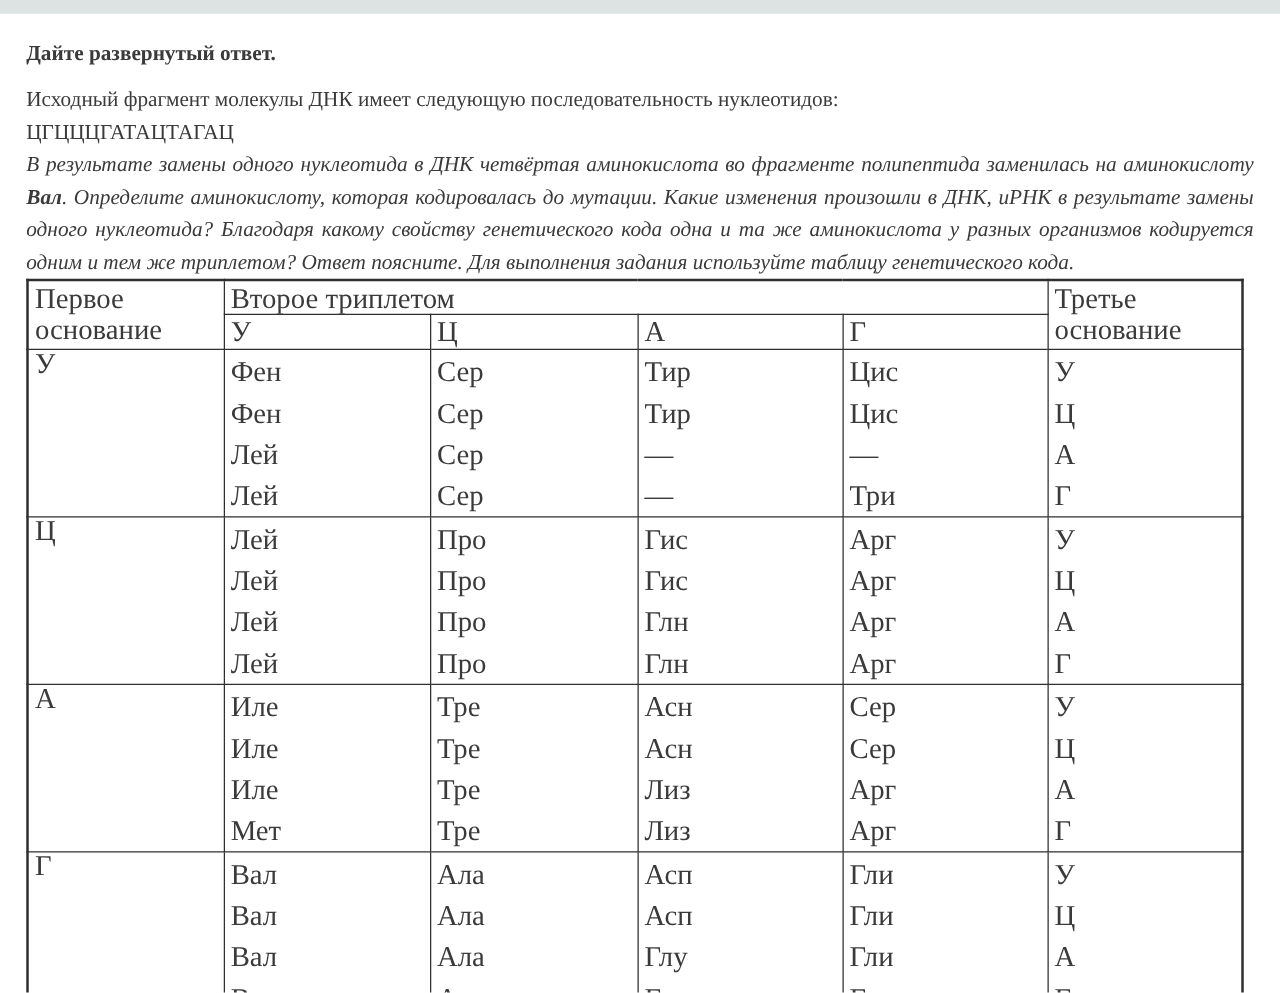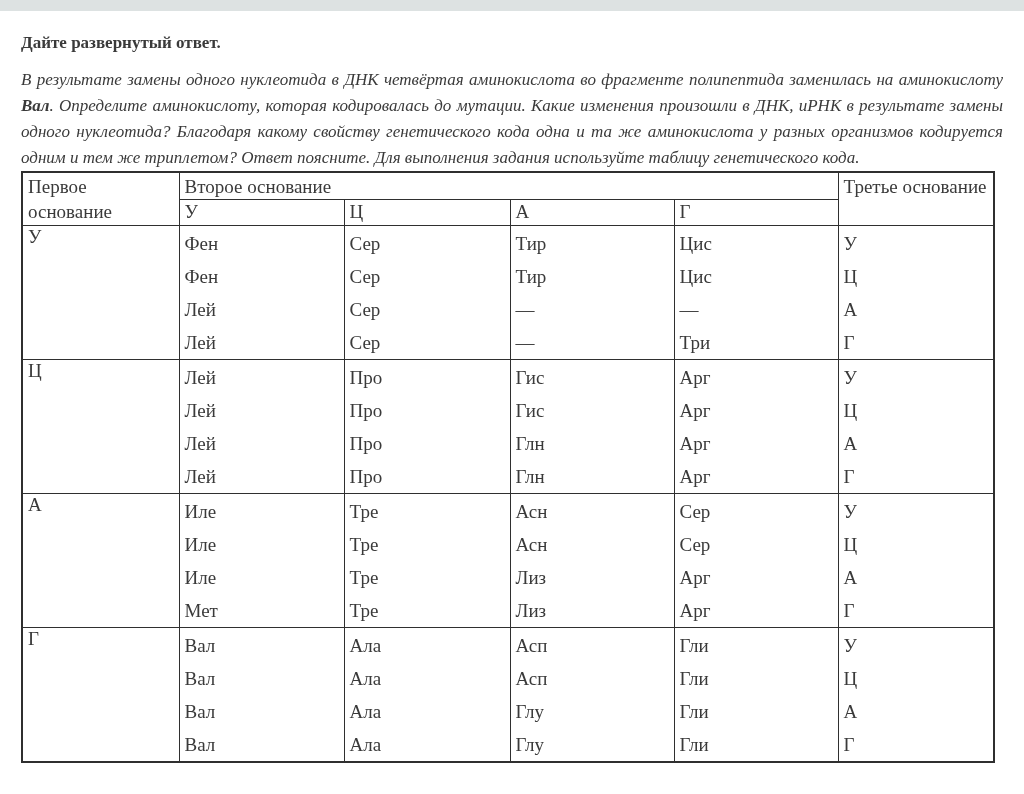--- a/index.html
+++ b/index.html
@@ -52,21 +52,21 @@
   }
   table.genetic-code {
     border-collapse: collapse;
     table-layout: fixed;
     width: 972px;
     border: 2px solid var(--table_border);
   }
   table.genetic-code th,
   table.genetic-code td {
     border: 1px solid var(--table_border);
-    font-size: 19px;
+    font-size: 23px;
     font-weight: normal;
     text-align: left;
     vertical-align: top;
     padding: 1px 4px 0 5px;
     overflow: hidden;
   }
   tr.hdr-row-1 { height: 27px; }
   tr.hdr-row-2 { height: 26px; }
   tr.code-row  { height: 102px; }
   th.hdr { font-weight: bold; line-height: 25px; }
@@ -82,39 +82,43 @@
 </style>
 </head>
 <body>
 
 <div class="top-bar"></div>
 
 <div class="content">
 
   <h1 class="page-title">Дайте развернутый ответ.</h1>
 
+  <p class="para">
+    <span>Исходный фрагмент молекулы ДНК имеет следующую последовательность нуклеотидов:</span><br>
+    <span>ЦГЦЦЦГАТАЦТАГАЦ</span>
+  </p>
 
   <p class="para justify"><span>В результате замены одного нуклеотида в ДНК четвёртая аминокислота во фрагменте полипептида заменилась на аминокислоту </span><span class="bold">Вал</span><span>. Определите аминокислоту, которая кодировалась до мутации. Какие изменения произошли в ДНК, иРНК в результате замены одного нуклеотида? Благодаря какому свойству генетического кода одна и та же аминокислота у разных организмов кодируется одним и тем же триплетом? Ответ поясните. Для выполнения задания используйте таблицу генетического кода.</span></p>
 
 
   <table class="genetic-code">
     <colgroup>
       <col style="width:157px">
       <col style="width:165px">
       <col style="width:166px">
       <col style="width:164px">
       <col style="width:164px">
       <col style="width:156px">
     </colgroup>
     <thead>
       <tr class="hdr-row-1">
         <th class="hdr first-base-hdr" rowspan="2">
             <div class="wrap-narrow">Первое основание</div>
           </th>
-        <th class="hdr" colspan="4">Второе основание</th>
+        <th class="hdr" colspan="4">Второе триплетом</th>
         <th class="hdr third-base-hdr" rowspan="2">Третье основание</th>
       </tr>
       <tr class="hdr-row-2">
         <th>У</th>
         <th>Ц</th>
         <th>А</th>
         <th>Г</th>
       </tr>
     </thead>
     <tbody>

